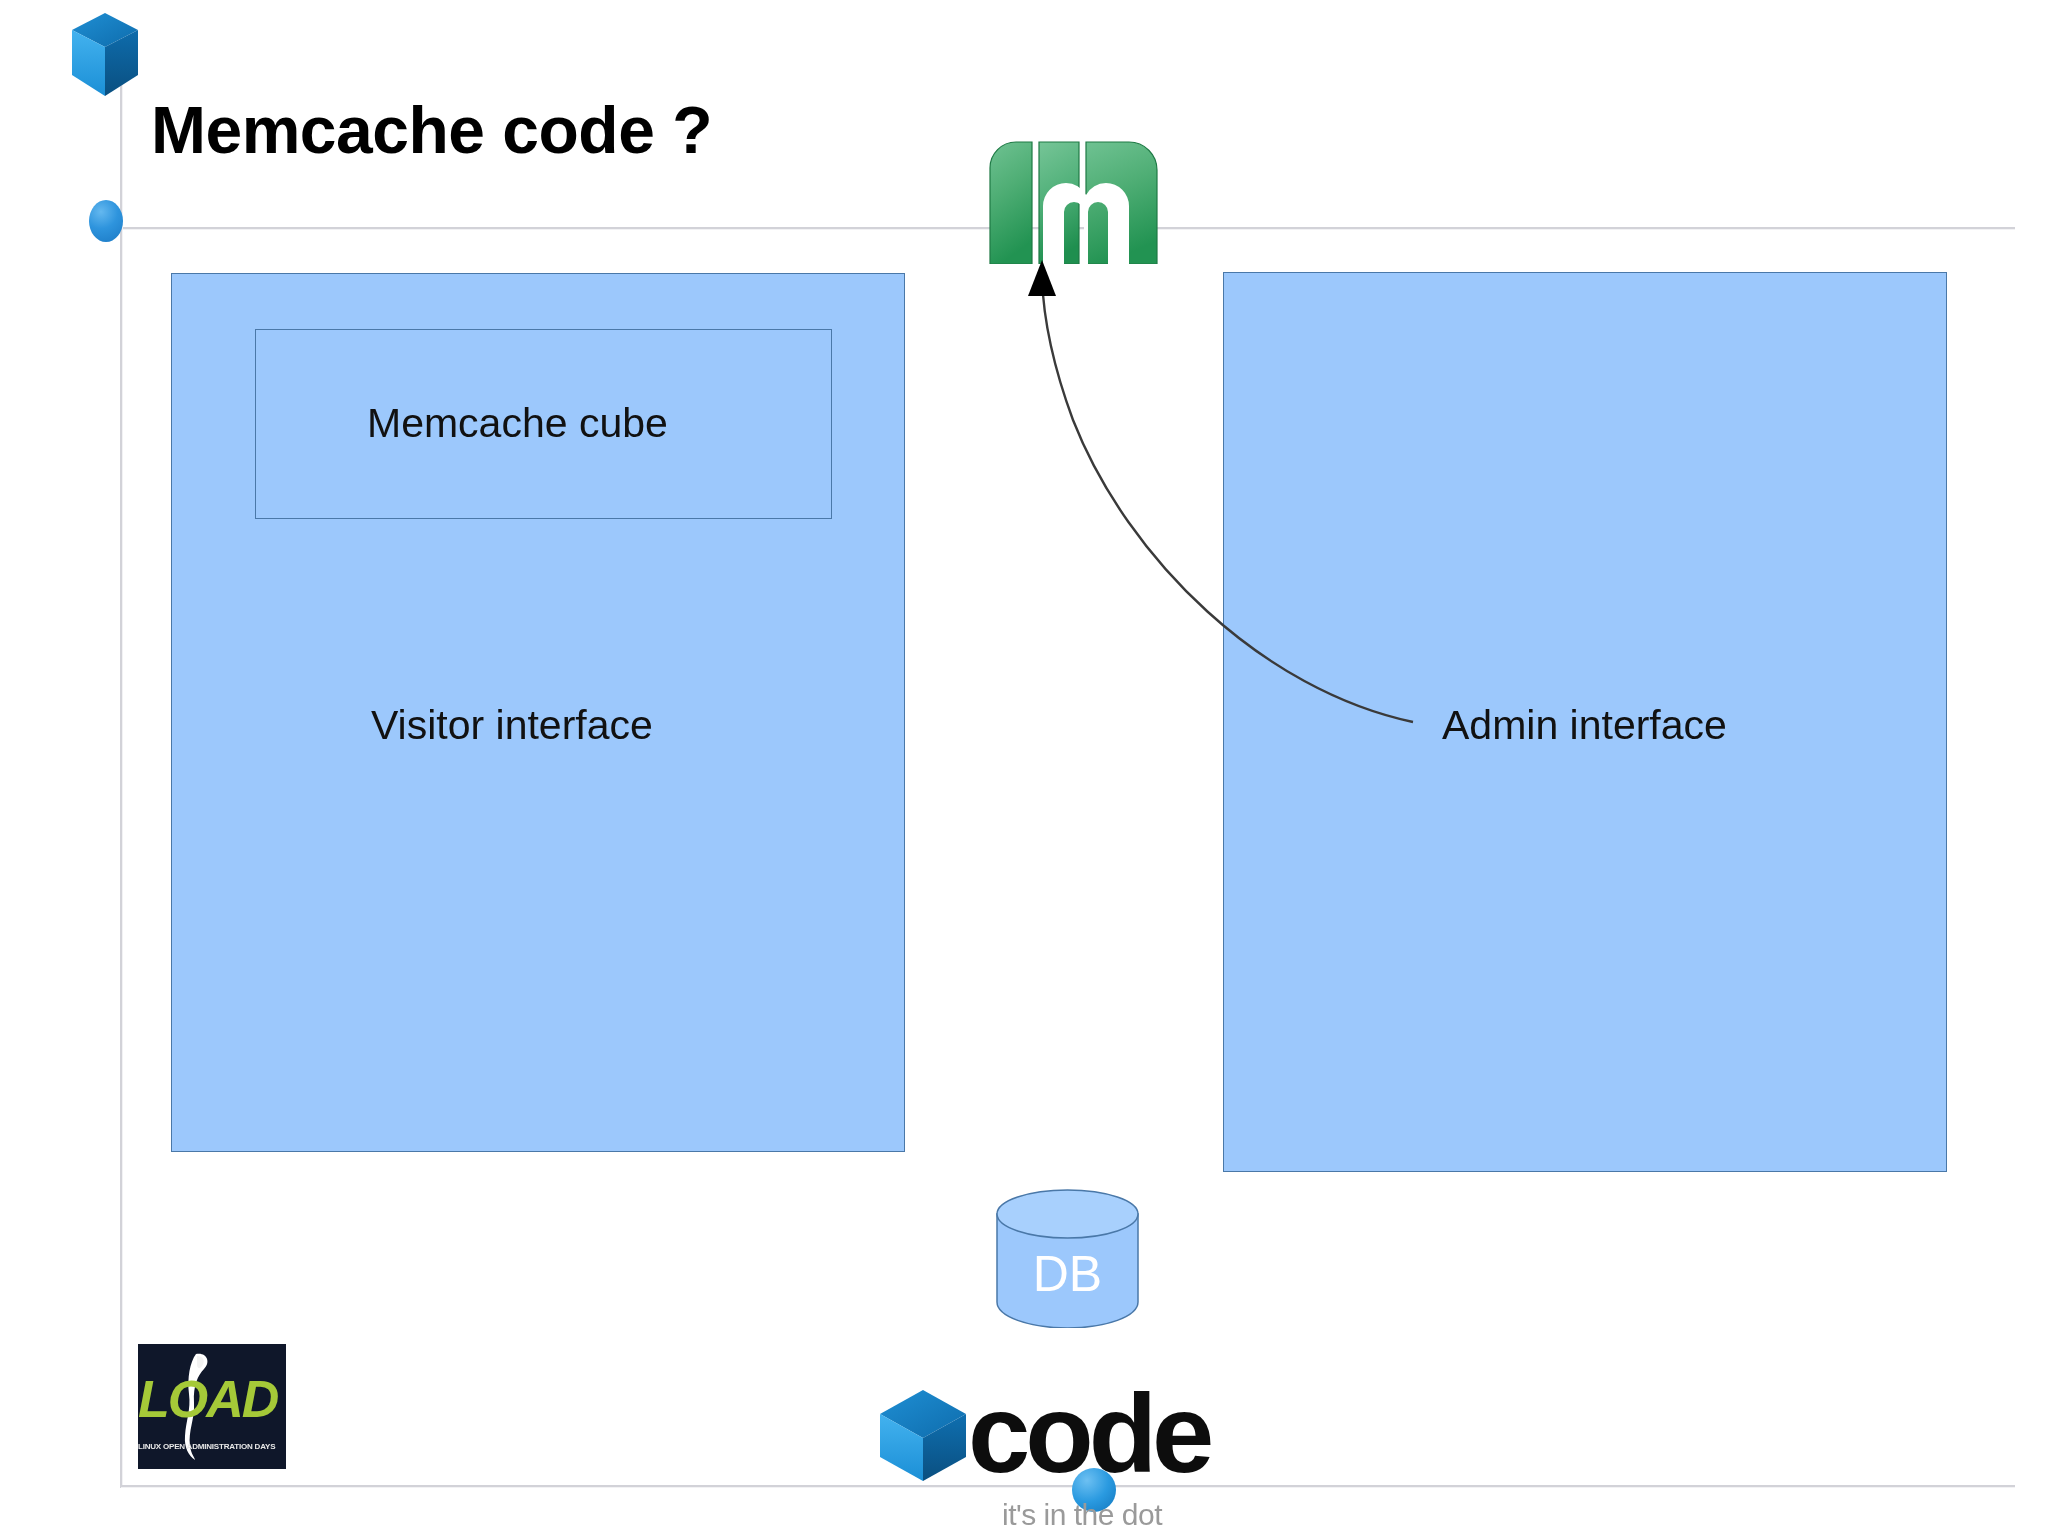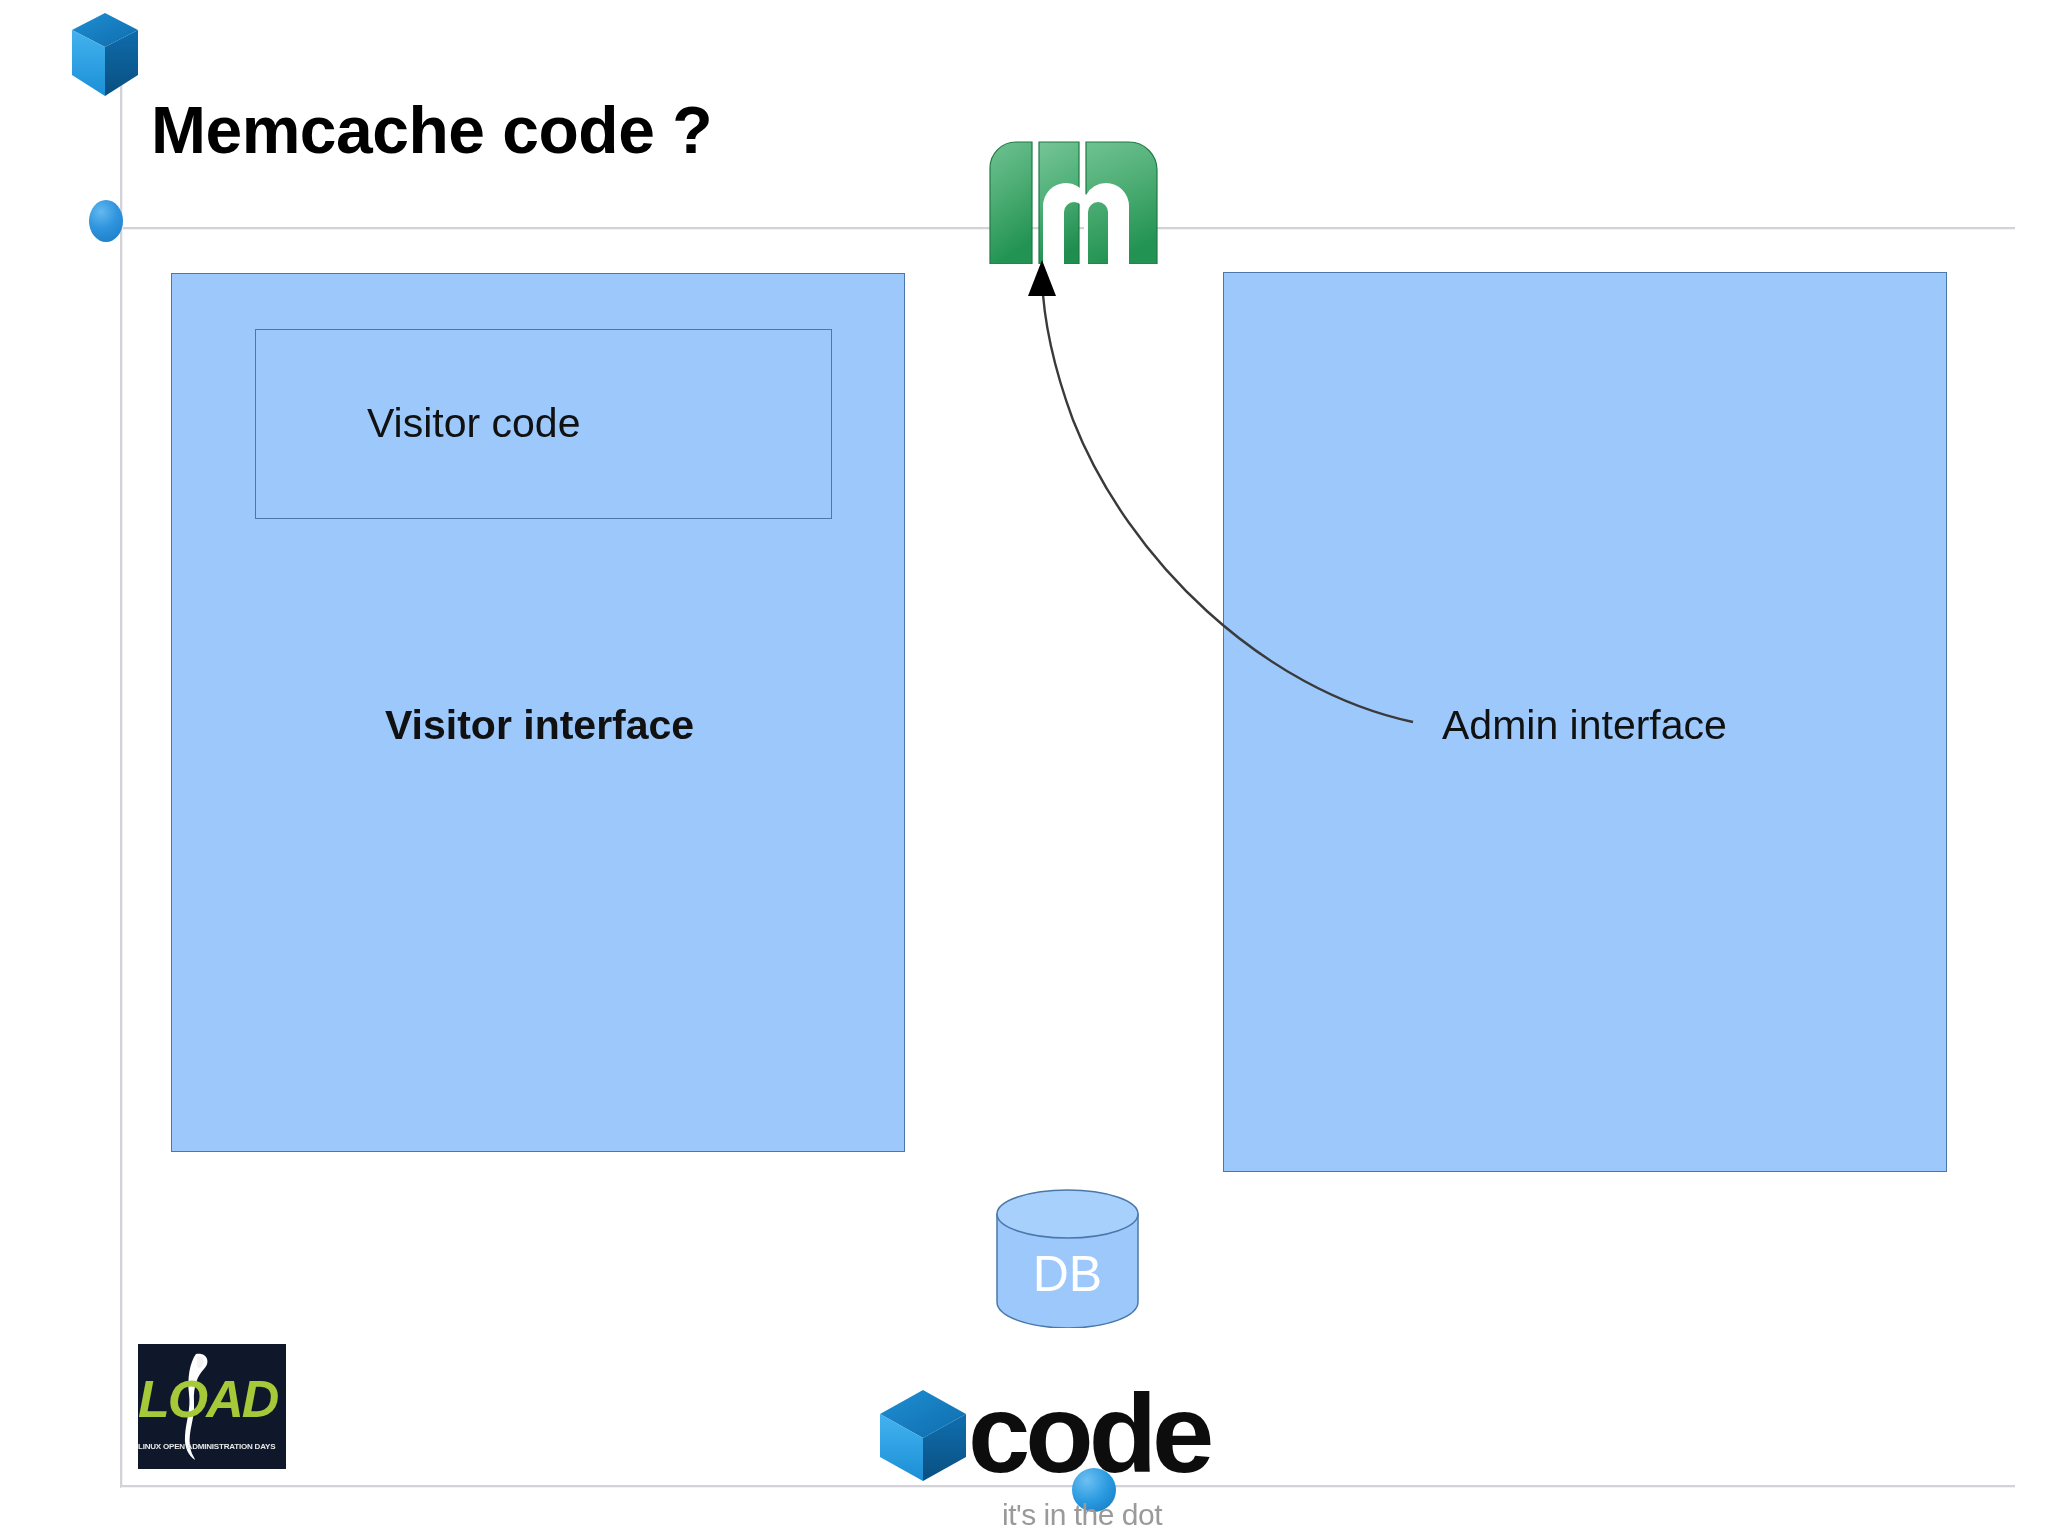--- a/index.html
+++ b/index.html
@@ -108,23 +108,22 @@
     position: absolute;
     font-size: 41px;
     color: #111111;
     white-space: nowrap;
   }
   .label-memcache-code {
     left: 344px;
     top: 400px;
   }
   .label-visitor {
-    left: 362px;
+    left: 348px;
     top: 702px;
-    font-weight: bold;
   }
   .label-admin {
     left: 1419px;
     top: 702px;
   }
 
   
   .memcached-logo {
     position: absolute;
     left: 963px;
@@ -277,21 +276,21 @@
     <polygon points="0,17 33,34 33,83 0,62" fill="url(#dcLeft)"></polygon>
     <polygon points="66,17 66,62 33,83 33,34" fill="url(#dcRight)"></polygon>
   </svg>
 
   <div class="deco-dot"></div>
 
   <div class="title">Memcache code ?</div>
 
   <div class="panel panel-visitor"></div>
   <div class="inner-box"></div>
-  <div class="panel-label label-memcache-code">Visitor code</div>
+  <div class="panel-label label-memcache-code">Memcache cube</div>
   <div class="panel-label label-visitor">Visitor interface</div>
 
   <div class="panel panel-admin"></div>
   <div class="panel-label label-admin">Admin interface</div>
 
   <svg class="memcached-logo" viewBox="0 0 175 136">
     <defs>
       <linearGradient id="mcG" x1="0" y1="0" x2="0.25" y2="1">
         <stop offset="0%" stop-color="#6fc292"></stop>
         <stop offset="45%" stop-color="#4fae75"></stop>

